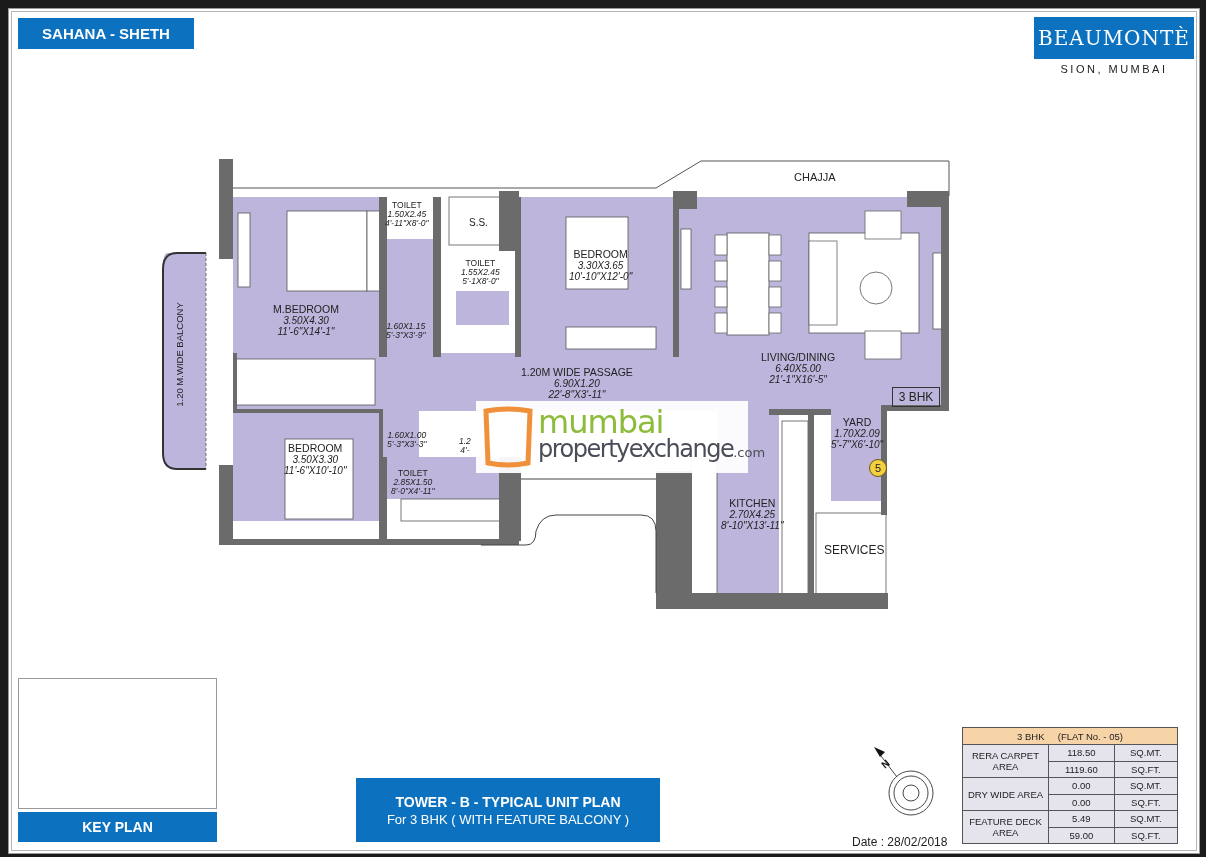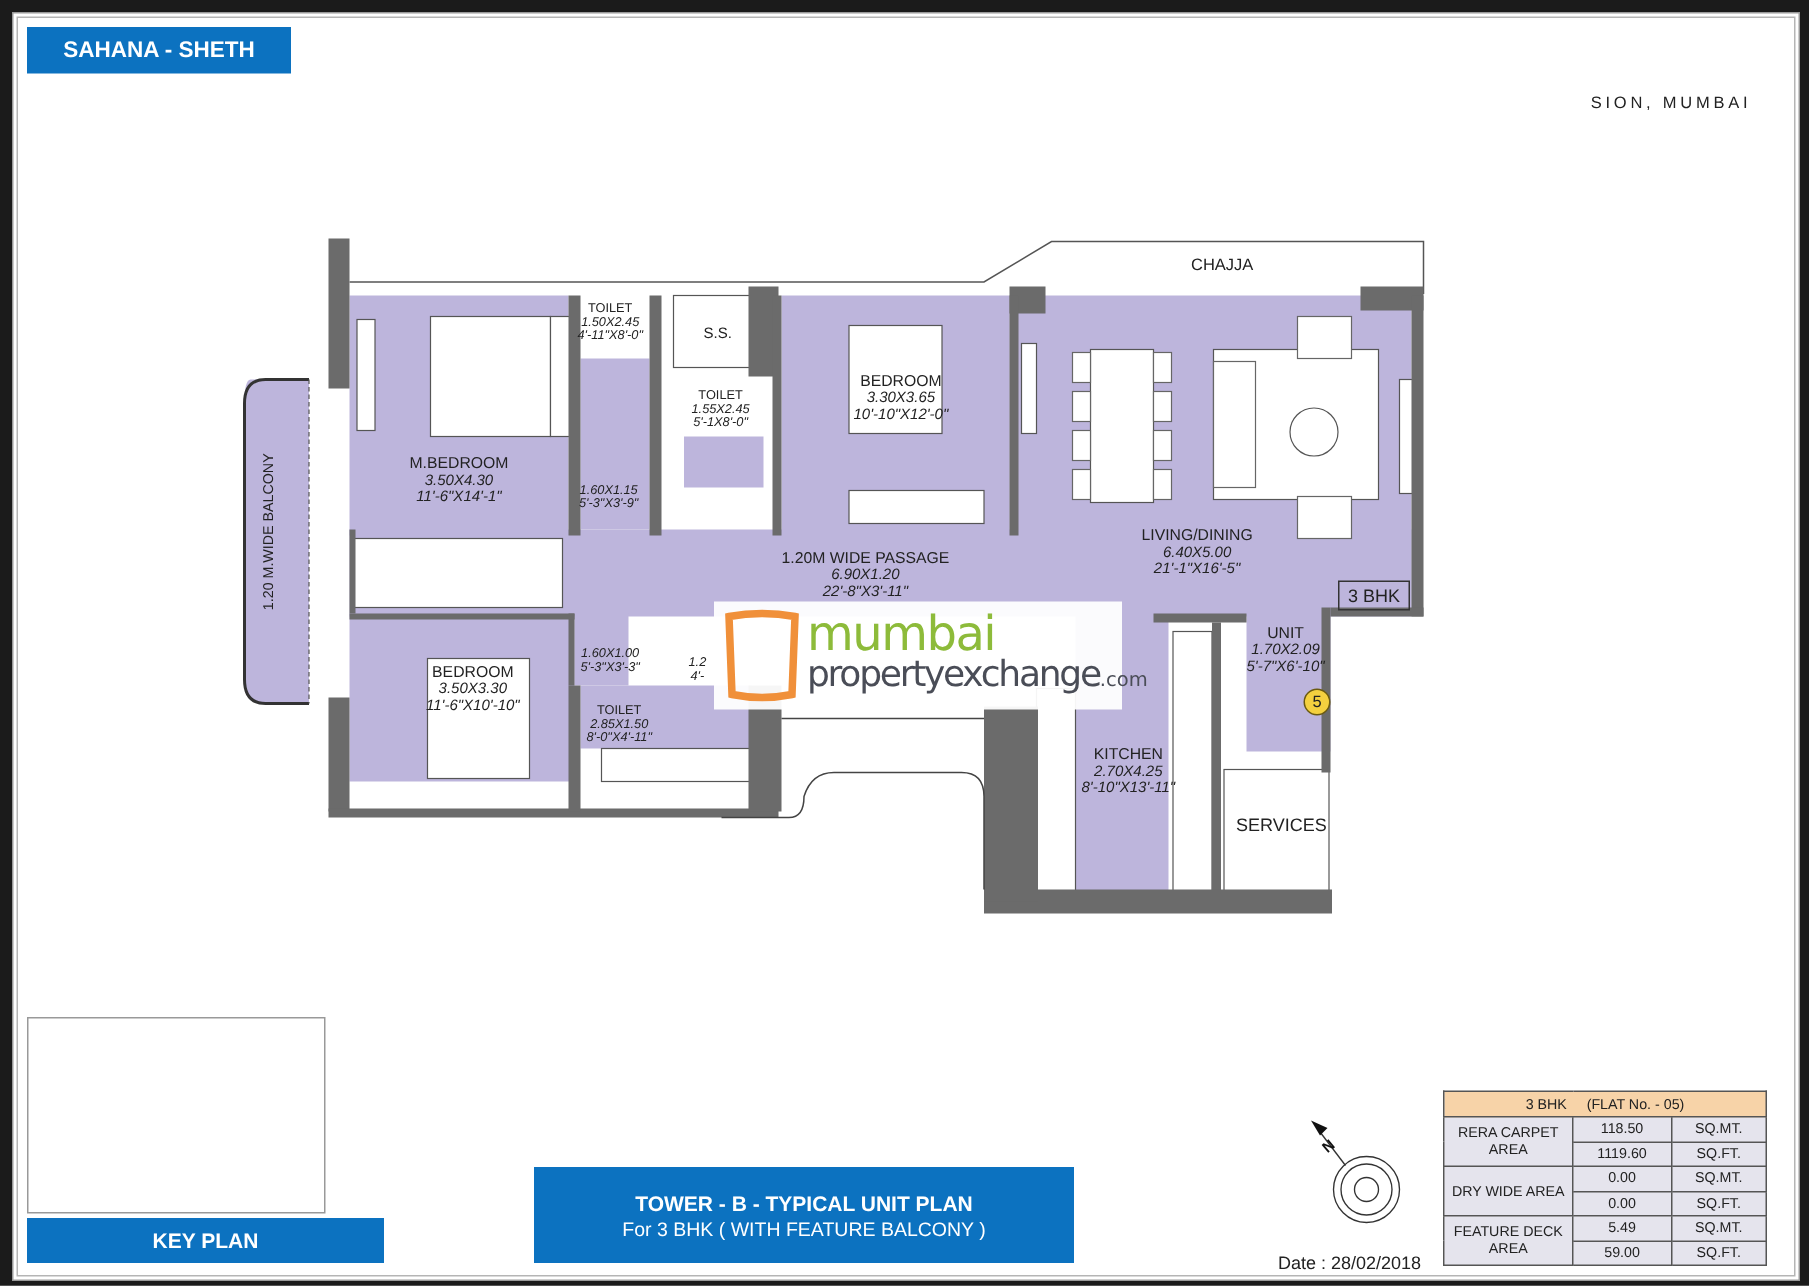--- a/index.html
+++ b/index.html
@@ -5,25 +5,25 @@
   * { box-sizing: border-box; margin: 0; padding: 0; }
   html, body { width: 1206px; height: 857px; background: #1b1b1b; overflow: hidden; }
   body { font-family: "Liberation Sans", sans-serif; position: relative; }
   .sheet { position: absolute; left: 8px; top: 8px; width: 1192px; height: 846px; background: #ffffff; border: 1px solid #9a9a9a; }
   .frame { position: absolute; left: 2px; top: 2px; right: 2px; bottom: 2px; border: 1px solid #b5b5b5; }
   .abs { position: absolute; }
   .blue-tag { background: #0c72c0; color: #fff; font-weight: bold; display: flex; align-items: center; justify-content: center; }
   .builder-tag { left: 9px; top: 9px; width: 176px; height: 31px; font-size: 15px; }
   .brand { left: 1025px; top: 8px; width: 160px; height: 42px; background: #0c72c0; color: #fff; font-family: "DejaVu Serif", serif; font-size: 20px; letter-spacing: 1px; display:flex; align-items:center; justify-content:center; }
   .brand-sub { left: 1025px; top: 54px; width: 160px; text-align: center; font-size: 11px; letter-spacing: 2.5px; color: #222; }
-  .plan-title { left: 347px; top: 769px; width: 360px; height: 64px; flex-direction: column; }
+  .plan-title { left: 347px; top: 769px; width: 304px; height: 64px; flex-direction: column; }
   .plan-title .t1 { font-size: 14px; font-weight: bold; }
   .plan-title .t2 { font-size: 13px; font-weight: normal; margin-top: 2px; }
   .keyplan-box { left: 9px; top: 669px; width: 199px; height: 131px; border: 1px solid #999; background: #fff; }
-  .keyplan-label { left: 9px; top: 803px; width: 238px; height: 30px; font-size: 14px; }
+  .keyplan-label { left: 9px; top: 803px; width: 199px; height: 30px; font-size: 14px; }
   .date { left: 843px; top: 826px; font-size: 12px; color: #222; }
   
   .area-table { left: 953px; top: 718px; width: 216px; border-collapse: collapse; font-size: 9.5px; color: #222; }
   .area-table td { border: 1px solid #555; text-align: center; height: 16.5px; background: #e5e4ed; }
   .area-table .hdr td { background: #f7d3a8; height: 17px; }
   .lbl { position: absolute; text-align: center; color: #222; font-size: 10px; line-height: 11px; white-space: nowrap; }
   .lbl .n { font-size: 10.5px; }
   .lbl i { font-style: italic; font-size: 10px; }
   .watermark { left: 467px; top: 392px; width: 272px; height: 72px; background: rgba(255,255,255,0.94); }
   .wm-mumbai { position: absolute; left: 62px; top: 2px; font-size: 32px; color: #8dbb3a; font-family: "DejaVu Sans", sans-serif; letter-spacing: -1px; }
@@ -33,20 +33,21 @@
   .flat-no { left: 860px; top: 450px; width: 18px; height: 18px; border-radius: 50%; background: #f4d03f; border: 1px solid #6b5a10; font-size: 11px; display:flex; align-items:center; justify-content:center; color:#222; }
 </style>
 </head>
 <body>
 
 <div class="sheet">
   <div class="frame"></div>
 
   <div class="abs blue-tag builder-tag">SAHANA - SHETH</div>
 
+  <div class="abs brand">BEAUMONTÈ</div>
   <div class="abs brand-sub">SION, MUMBAI</div>
 
   <svg class="abs" style="left:-8px; top:-8px;" width="1206" height="857" viewBox="0 0 1206 857">
 
     <path d="M232 187 L 655 187 L 700 160 L 948 160 L 948 195" fill="none" stroke="#555" stroke-width="1"></path>
 
     <g fill="#bdb5dc">
       <rect x="232" y="196" width="146" height="160"></rect>
       <rect x="386" y="238" width="46" height="114"></rect>
       <rect x="455" y="290" width="53" height="34"></rect>
@@ -208,21 +209,21 @@
     <i style="font-size:8.5px">4'-</i>
   </div>
 
   <div class="lbl" style="left:382px; top:460px; font-size:8.5px; line-height:9px;">
     <div>TOILET</div>
     <i style="font-size:8.5px">2.85X1.50</i><br>
     <i style="font-size:8.5px">8'-0"X4'-11"</i>
   </div>
 
   <div class="lbl" style="left:822px; top:408px;">
-    <div class="n">UNIT</div>
+    <div class="n">YARD</div>
     <i>1.70X2.09</i><br>
     <i>5'-7"X6'-10"</i>
   </div>
 
   <div class="lbl" style="left:712px; top:489px;">
     <div class="n">KITCHEN</div>
     <i>2.70X4.25</i><br>
     <i>8'-10"X13'-11"</i>
   </div>
 

